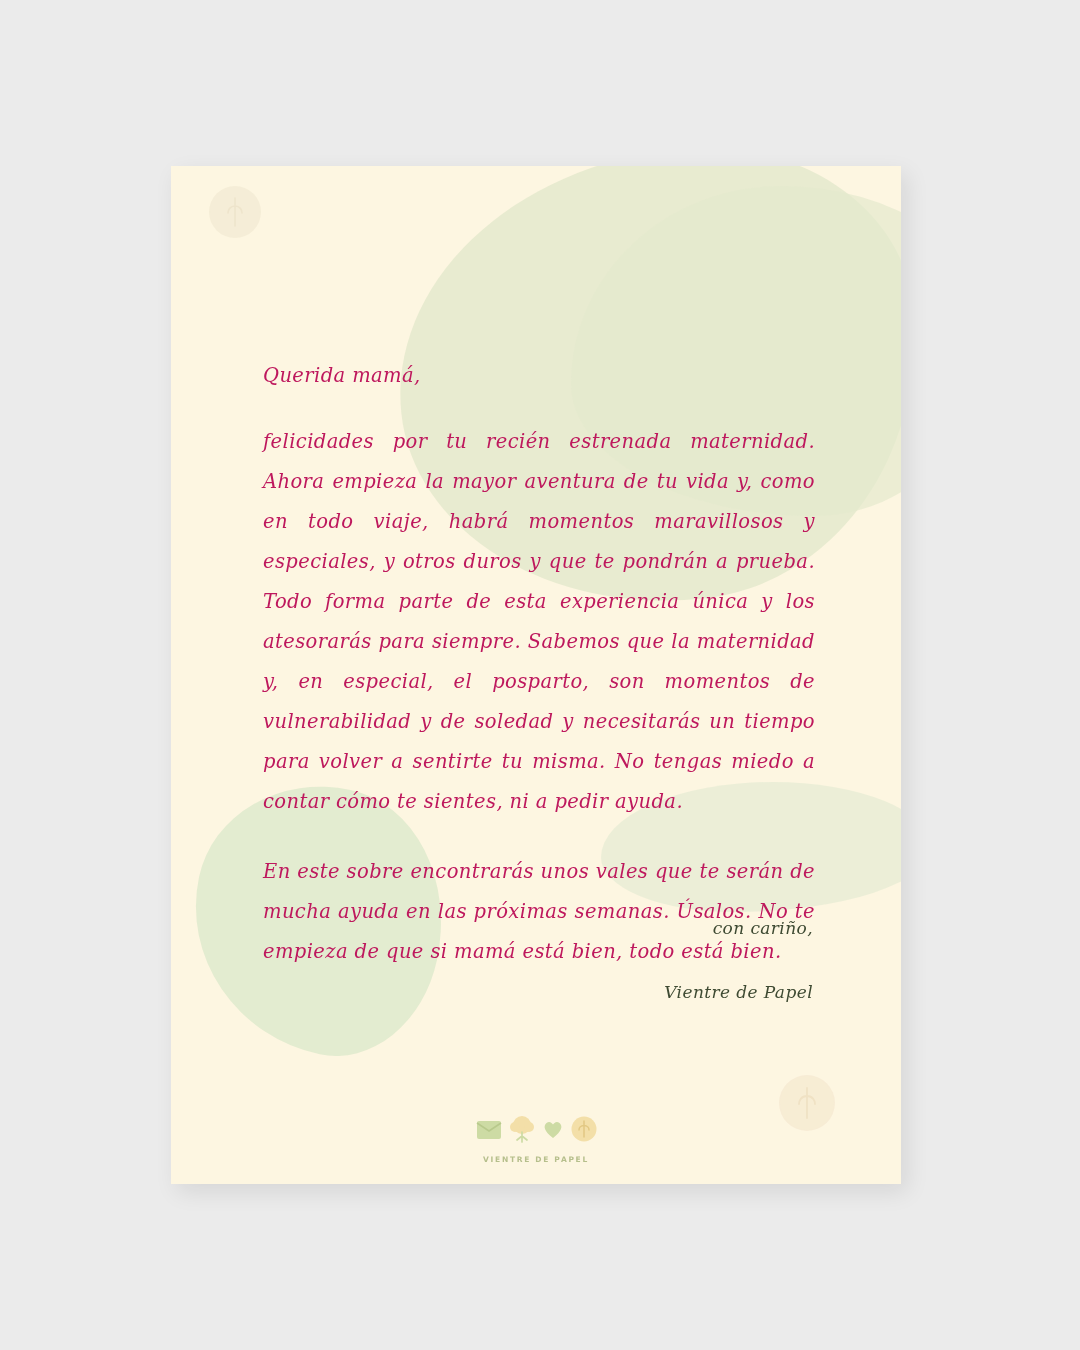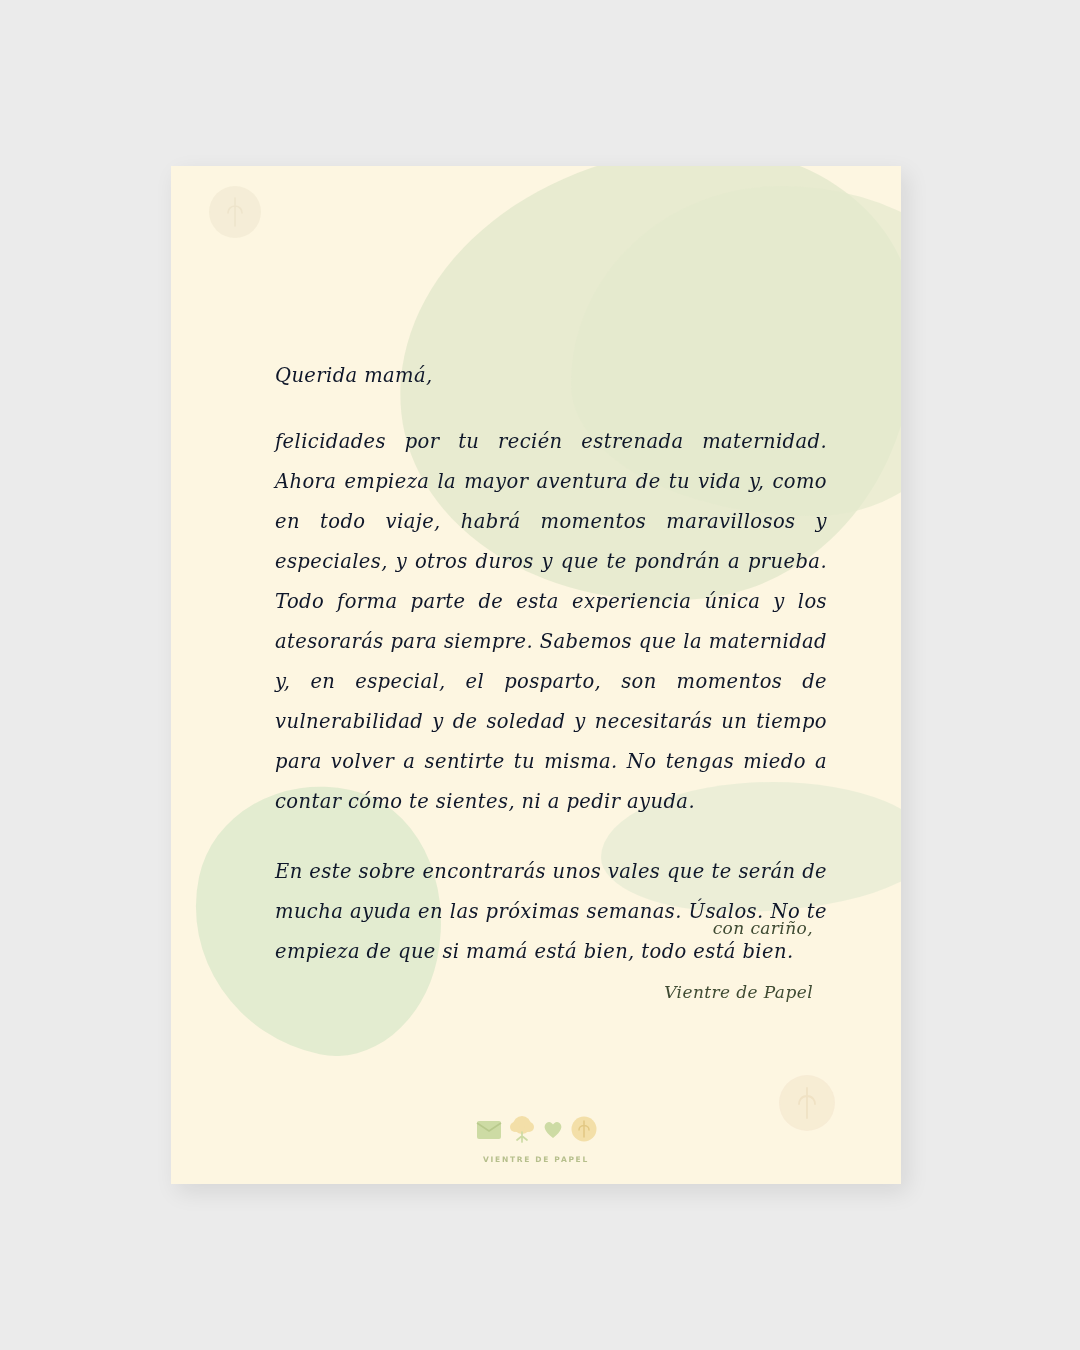--- a/index.html
+++ b/index.html
@@ -96,24 +96,24 @@
     top: 909px;
     width: 56px;
     height: 56px;
     background: #f3e4cc;
   }
   .face svg { display: block; width: 100%; height: 100%; }
 
   
   .letter {
     position: absolute;
-    left: 104px;
+    left: 92px;
     top: 190px;
     width: 552px;
-    color: #0f172a;
+    color: #be185d;
     font-family: "DejaVu Serif", serif;
     font-style: italic;
     font-size: 19.5px;
     line-height: 40px;
     letter-spacing: 0.4px;
   }
   .salutation { margin-bottom: 26px; }
   .para {
     text-align: justify;
     margin: 0 0 30px 0;

